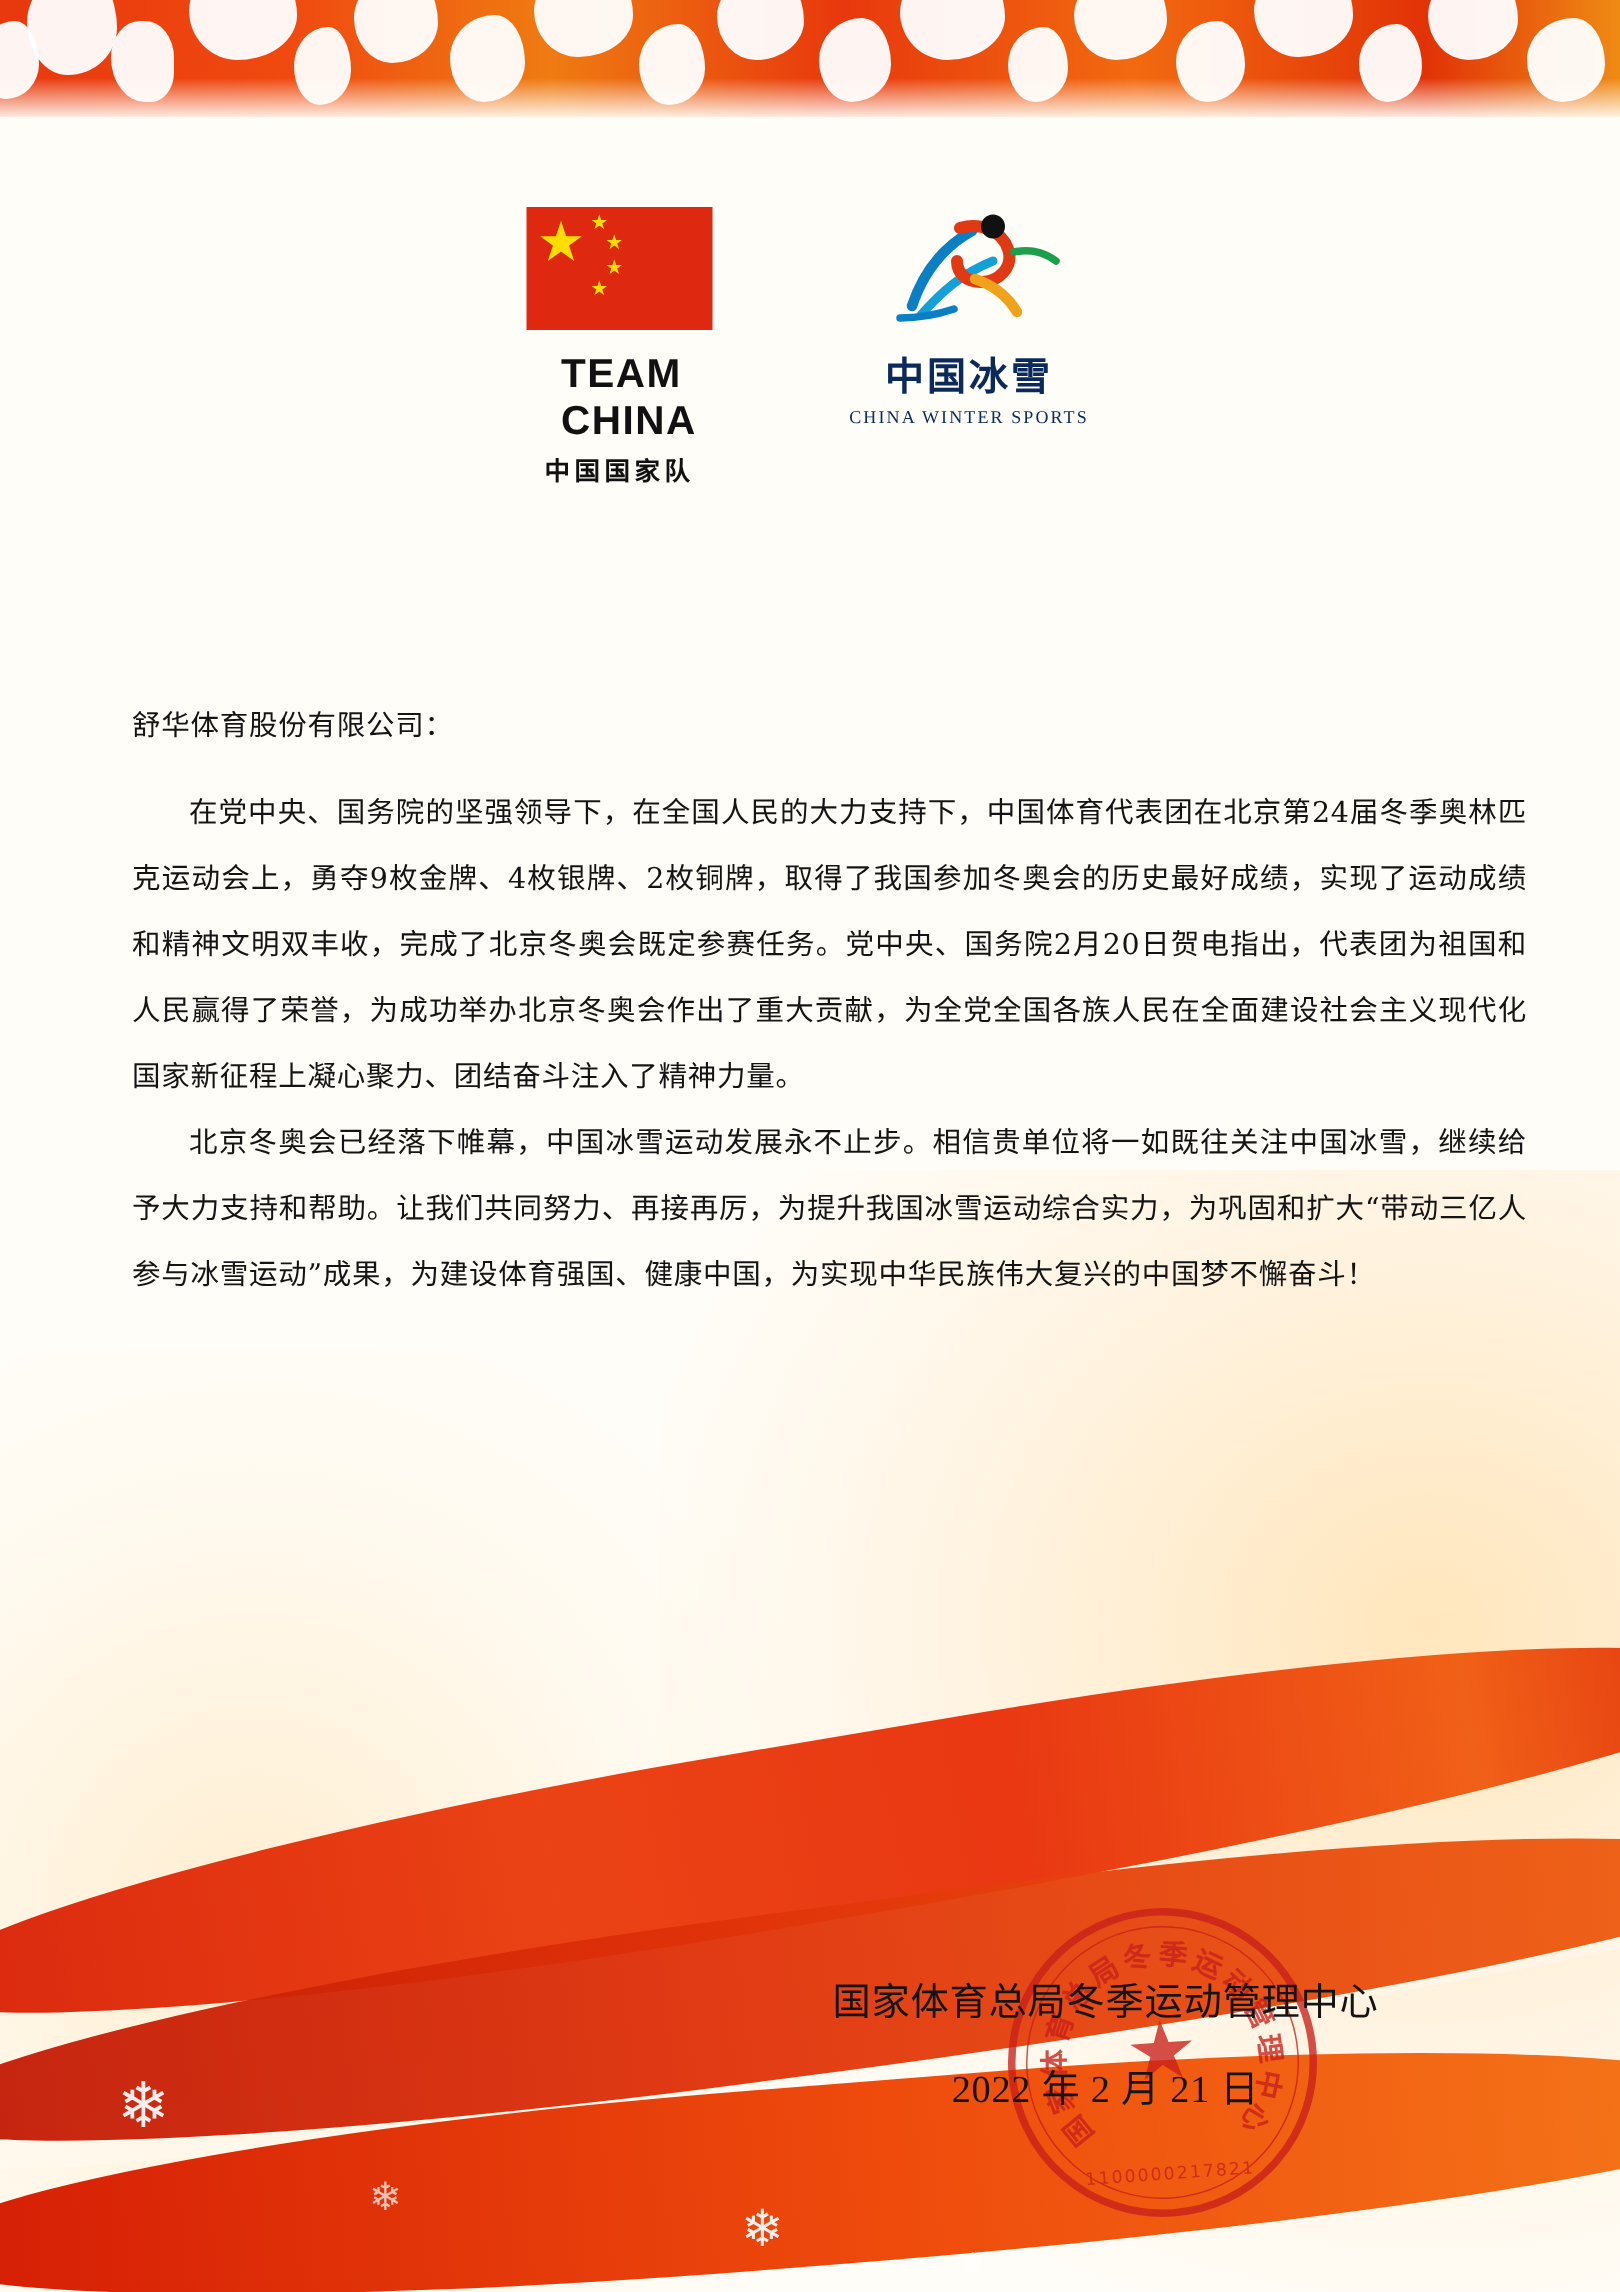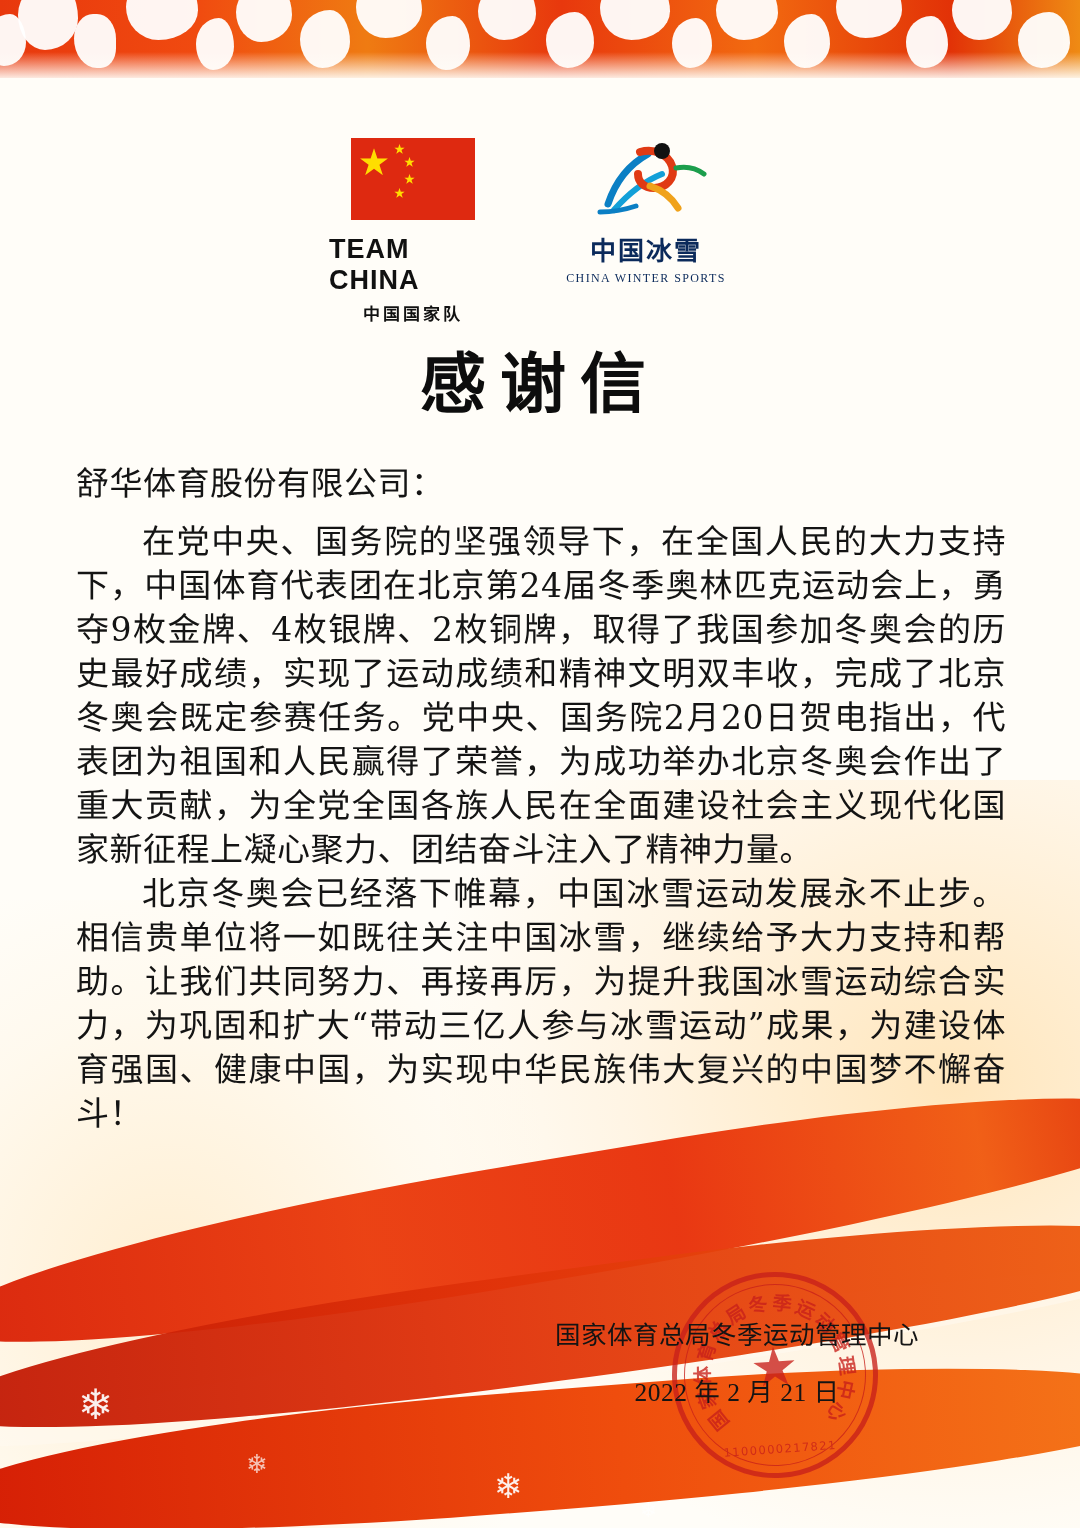--- a/index.html
+++ b/index.html
@@ -122,20 +122,21 @@
   .flag .s1 { font-size: 11px; left: 43px; top: 6px; }
   .flag .s2 { font-size: 11px; left: 53px; top: 19px; }
   .flag .s3 { font-size: 11px; left: 53px; top: 36px; }
   .flag .s4 { font-size: 11px; left: 43px; top: 50px; }
   .team-en {
     font-family: "Liberation Sans", sans-serif;
     font-weight: 700;
     font-size: 27px;
     letter-spacing: 1px;
     color: #111;
+    margin-left: 45px;
   }
   .team-cn {
     font-family: "Liberation Sans", sans-serif;
     font-weight: 700;
     font-size: 17px;
     letter-spacing: 3px;
     color: #111;
     margin-top: 4px;
   }
   .logo-winter {
@@ -173,24 +174,24 @@
     font-family: "DejaVu Serif", "Liberation Serif", serif;
     font-weight: 700;
     font-size: 66px;
     letter-spacing: 14px;
     color: #0d0d0d;
   }
 
   
   .letter {
     position: absolute;
-    left: 76px; top: 462px;
+    left: 88px; top: 462px;
     width: 930px;
     font-family: "DejaVu Serif", "Liberation Serif", serif;
-    font-size: 33px;
+    font-size: 19px;
     line-height: 44px;
     color: #141414;
     letter-spacing: 0.5px;
   }
   .salutation {
     margin: 0 0 14px 0;
   }
   .para {
     margin: 0;
     text-indent: 2em;
@@ -327,21 +328,20 @@
           <circle cx="82" cy="13" r="8" fill="#111111"></circle>
           <path d="M96 30 C106 28 116 30 124 36" stroke="#1c9e4c" stroke-width="5" fill="none" stroke-linecap="round"></path>
           <path d="M20 74 C32 74 44 72 56 68" stroke="#0b7fc4" stroke-width="5" fill="none" stroke-linecap="round"></path>
         </svg>
       </div>
       <div class="winter-cn">中国冰雪</div>
       <div class="winter-en">CHINA WINTER SPORTS</div>
     </div>
   </div>
 
-  <div class="title">感谢信</div>
 
   <div class="letter">
     <p class="salutation">舒华体育股份有限公司：</p>
     <p class="para">在党中央、国务院的坚强领导下，在全国人民的大力支持下，中国体育代表团在北京第24届冬季奥林匹克运动会上，勇夺9枚金牌、4枚银牌、2枚铜牌，取得了我国参加冬奥会的历史最好成绩，实现了运动成绩和精神文明双丰收，完成了北京冬奥会既定参赛任务。党中央、国务院2月20日贺电指出，代表团为祖国和人民赢得了荣誉，为成功举办北京冬奥会作出了重大贡献，为全党全国各族人民在全面建设社会主义现代化国家新征程上凝心聚力、团结奋斗注入了精神力量。</p>
     <p class="para">北京冬奥会已经落下帷幕，中国冰雪运动发展永不止步。相信贵单位将一如既往关注中国冰雪，继续给予大力支持和帮助。让我们共同努力、再接再厉，为提升我国冰雪运动综合实力，为巩固和扩大“带动三亿人参与冰雪运动”成果，为建设体育强国、健康中国，为实现中华民族伟大复兴的中国梦不懈奋斗！</p>
   </div>
 
   <div class="seal">
     <div class="inner-ring"></div>
     <div class="arc-text" id="seal-arc">

